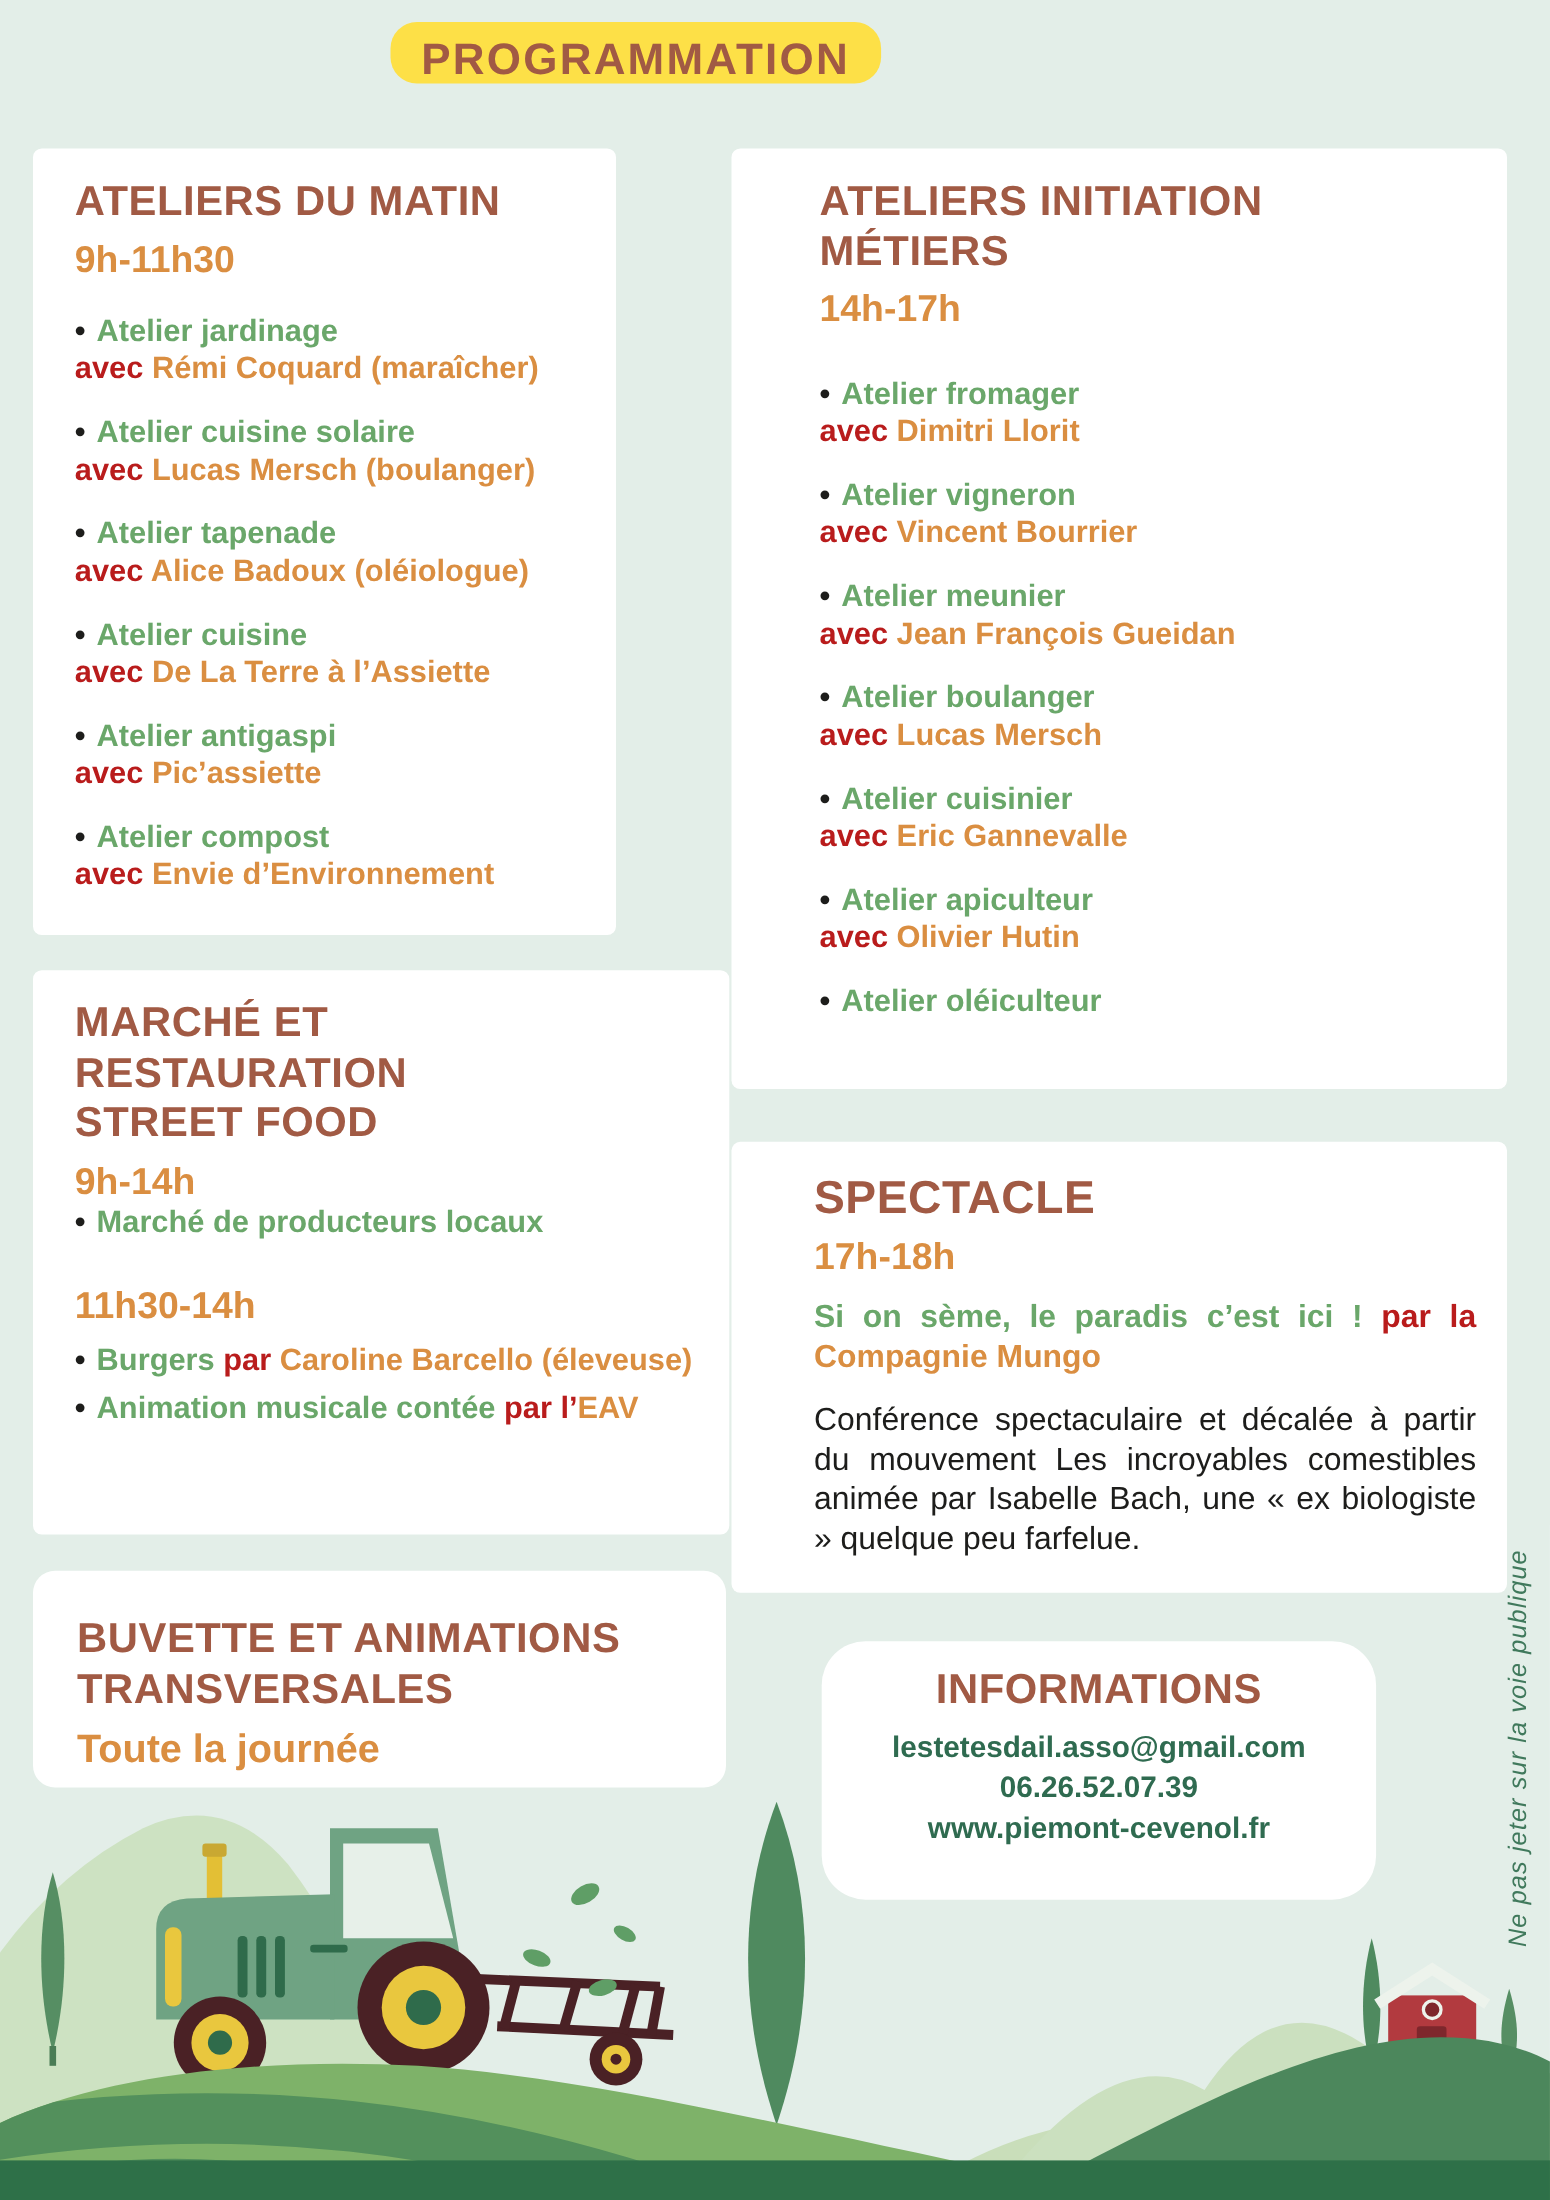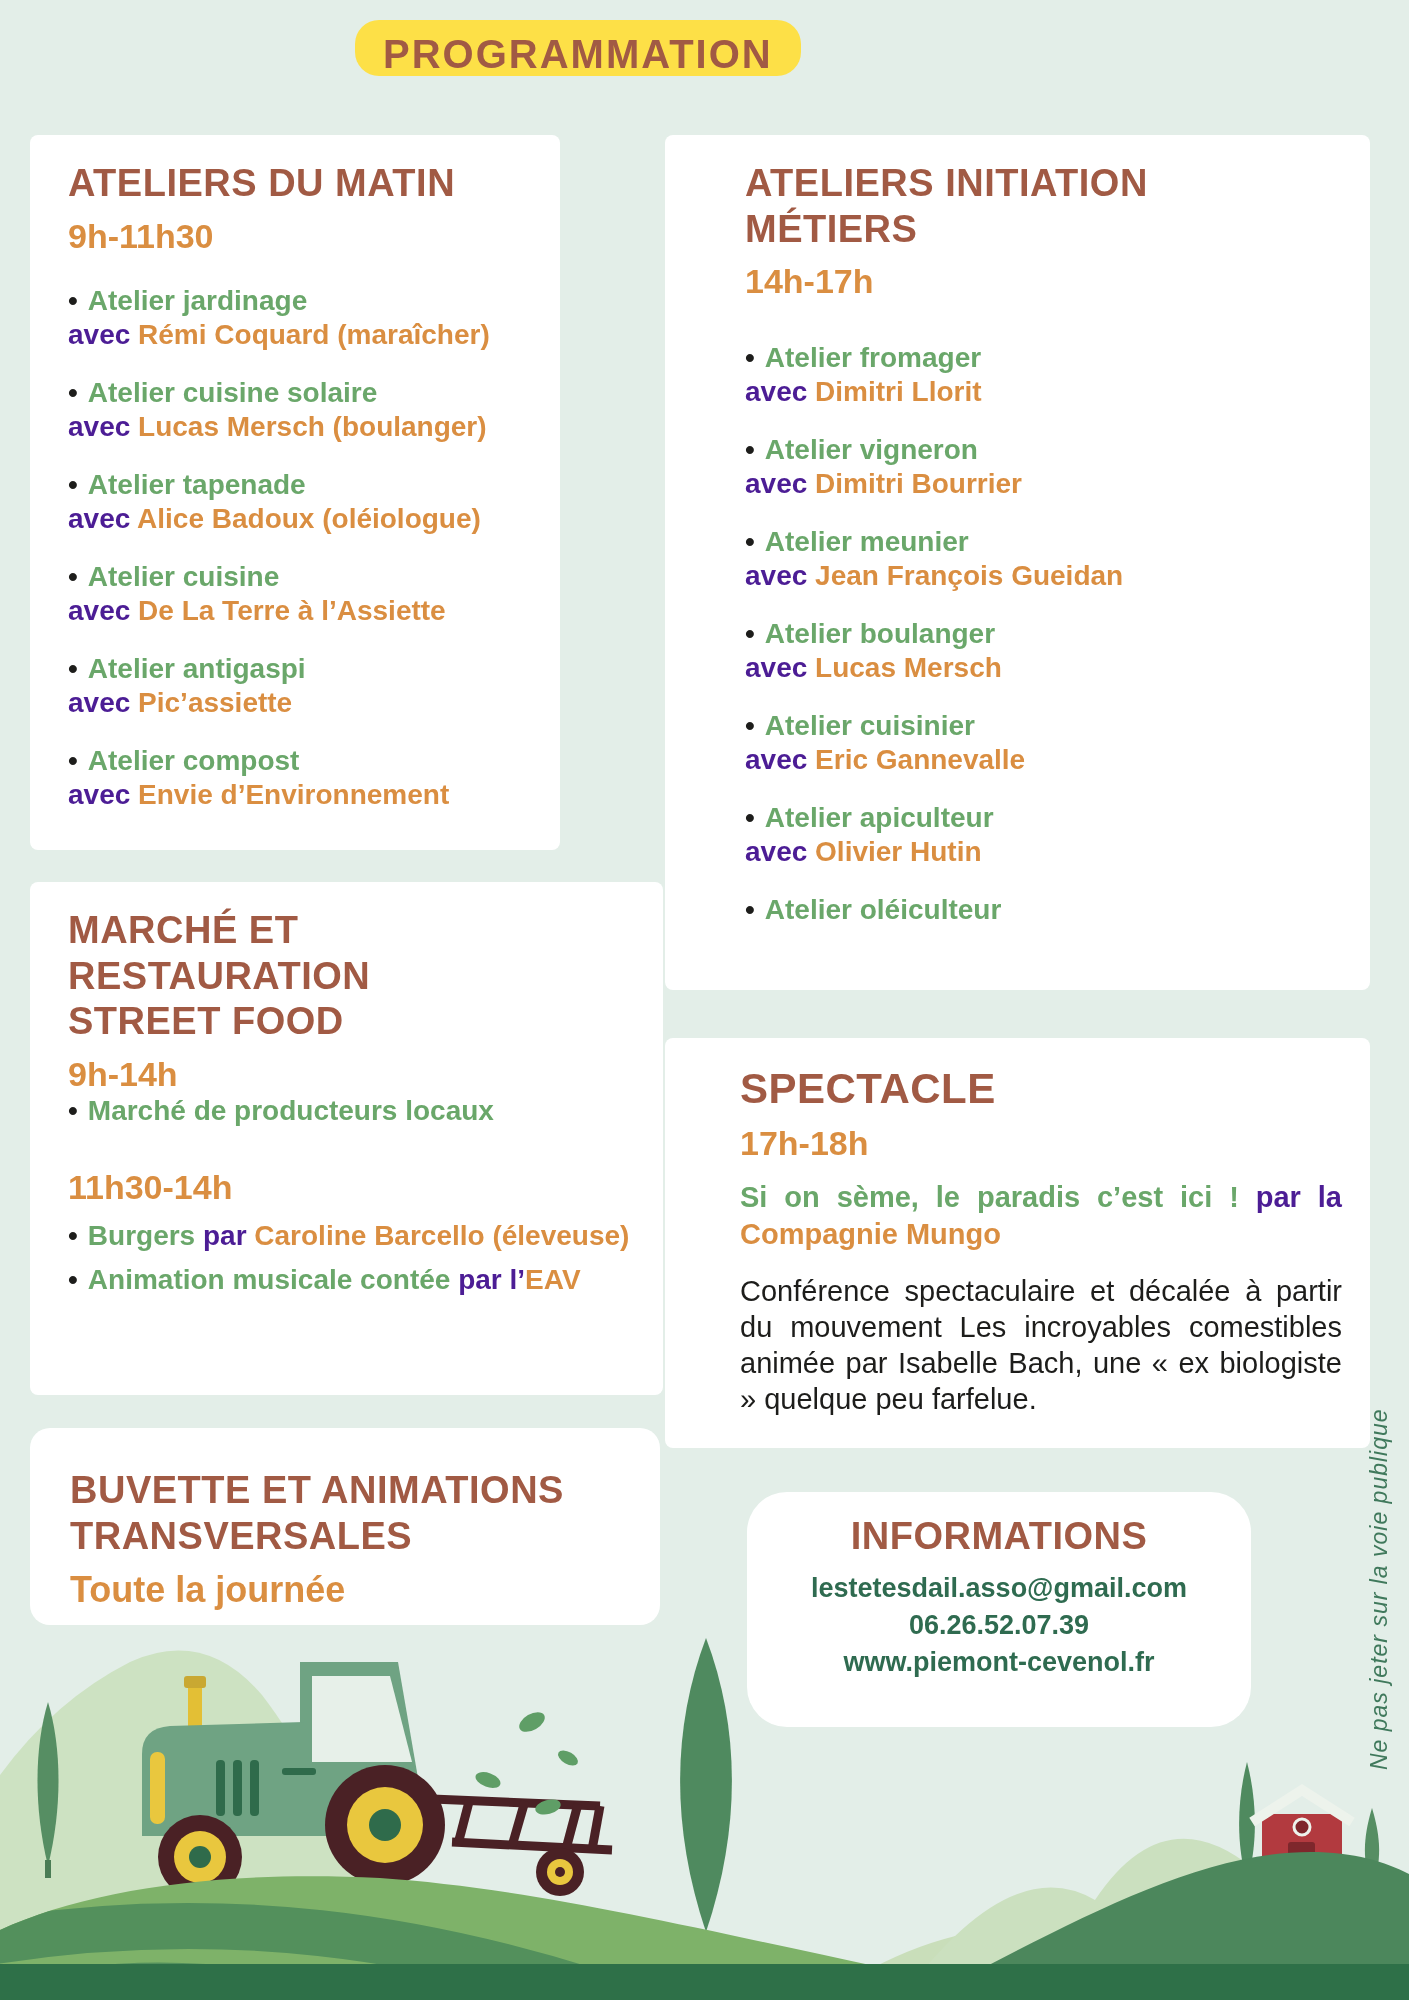--- a/index.html
+++ b/index.html
@@ -13,21 +13,21 @@
 
   
   .card{position:absolute;background:#ffffff;border-radius:8px;box-sizing:border-box;z-index:2;}
   .card h2{margin:0;color:#a15a44;font-size:38px;font-weight:bold;line-height:1.2;letter-spacing:.5px;}
   .time{color:#da8e41;font-size:34px;font-weight:bold;margin-top:10px;}
   .items{margin-top:28px;}
   .item{margin-bottom:24px;font-size:28px;font-weight:bold;line-height:34px;}
   .bullet{color:#1d1d1b;margin-right:10px;}
   .g{color:#6aa76a;}
   .o{color:#da8e41;}
-  .k{color:#4c1d95;}
+  .k{color:#b91c1c;}
 
   #card-matin{left:30px;top:135px;width:530px;height:715px;padding:26px 25px 0 38px;}
   #card-metiers{left:665px;top:135px;width:705px;height:855px;padding:26px 28px 0 80px;}
   #card-metiers h2{max-width:540px;}
   #card-metiers .items{margin-top:40px;}
   #card-marche{left:30px;top:882px;width:633px;height:513px;padding:26px 25px 0 38px;}
   #card-marche h2{max-width:420px;}
   #card-marche .slot2{margin-top:40px;}
   #card-marche .item{margin-bottom:10px;}
   #card-marche .slot-items{margin-top:12px;}
@@ -97,21 +97,21 @@
     <div class="time">14h-17h</div>
     <div class="items">
 
         <div class="item">
           <div><span class="bullet">•</span><span class="g">Atelier fromager</span></div>
           <div><span class="k">avec</span> <span class="o">Dimitri Llorit</span></div>
         </div>
 
         <div class="item">
           <div><span class="bullet">•</span><span class="g">Atelier vigneron</span></div>
-          <div><span class="k">avec</span> <span class="o">Dimitri Bourrier</span></div>
+          <div><span class="k">avec</span> <span class="o">Vincent Bourrier</span></div>
         </div>
 
         <div class="item">
           <div><span class="bullet">•</span><span class="g">Atelier meunier</span></div>
           <div><span class="k">avec</span> <span class="o">Jean François Gueidan</span></div>
         </div>
 
         <div class="item">
           <div><span class="bullet">•</span><span class="g">Atelier boulanger</span></div>
           <div><span class="k">avec</span> <span class="o">Lucas Mersch</span></div>

